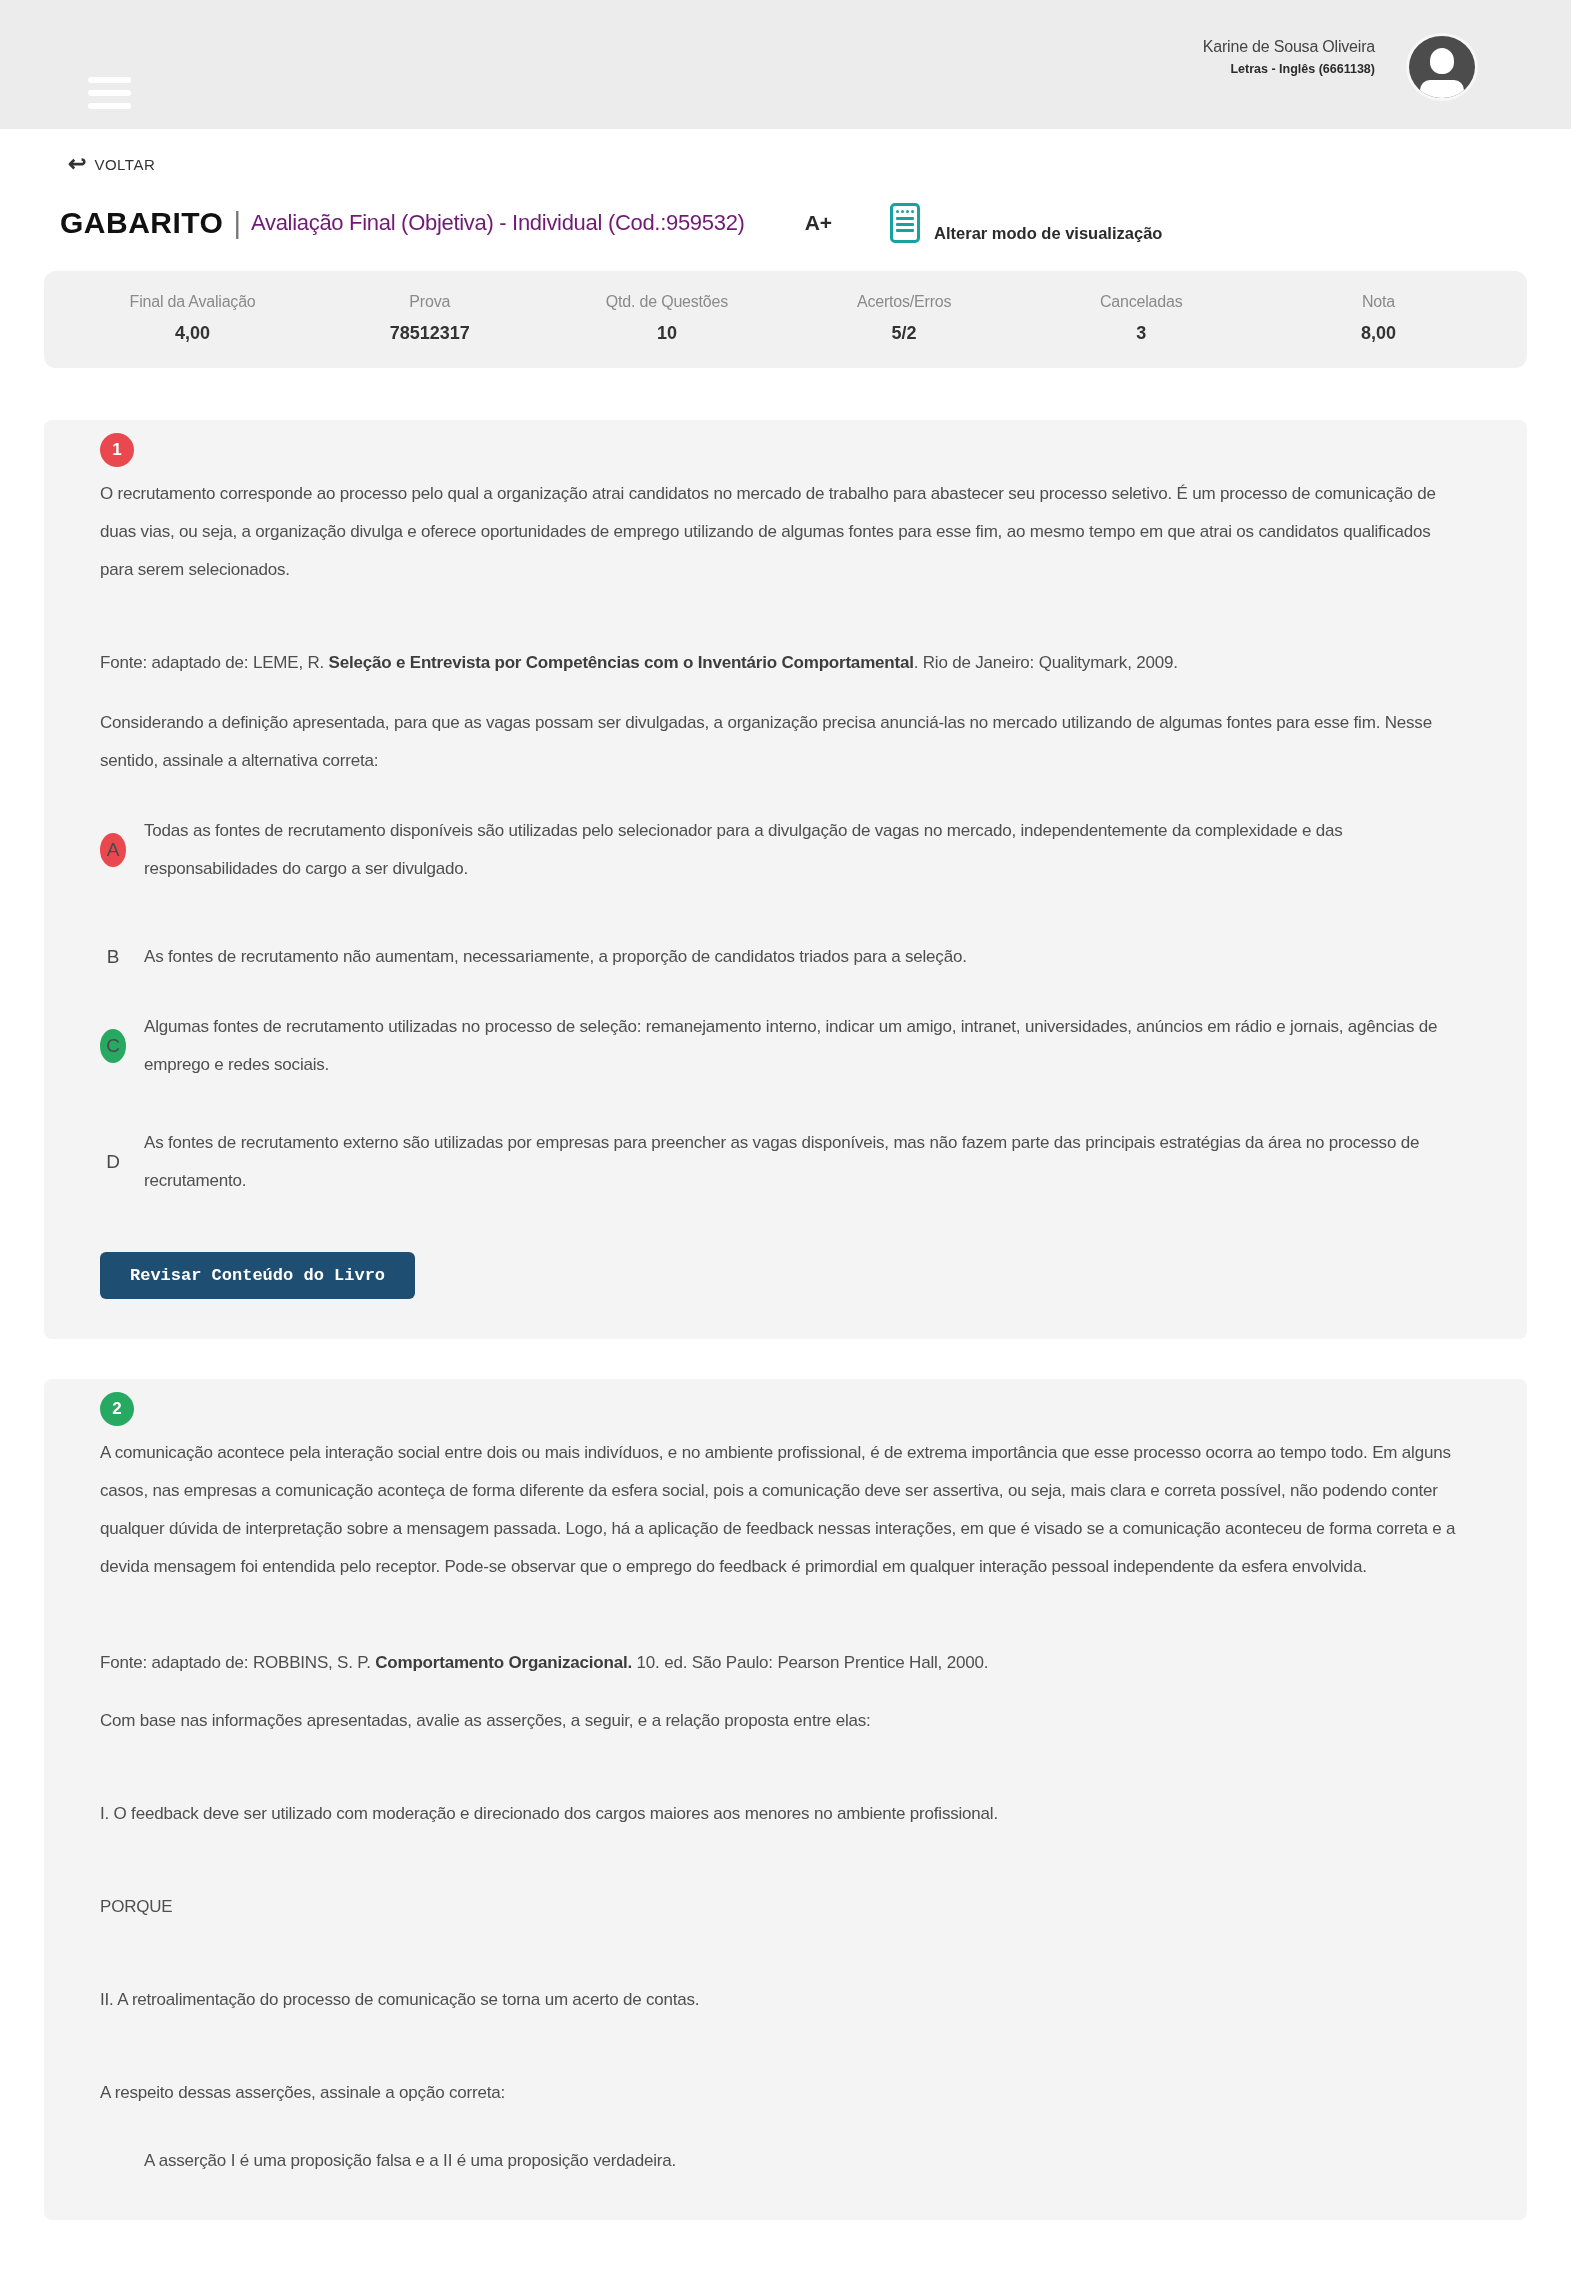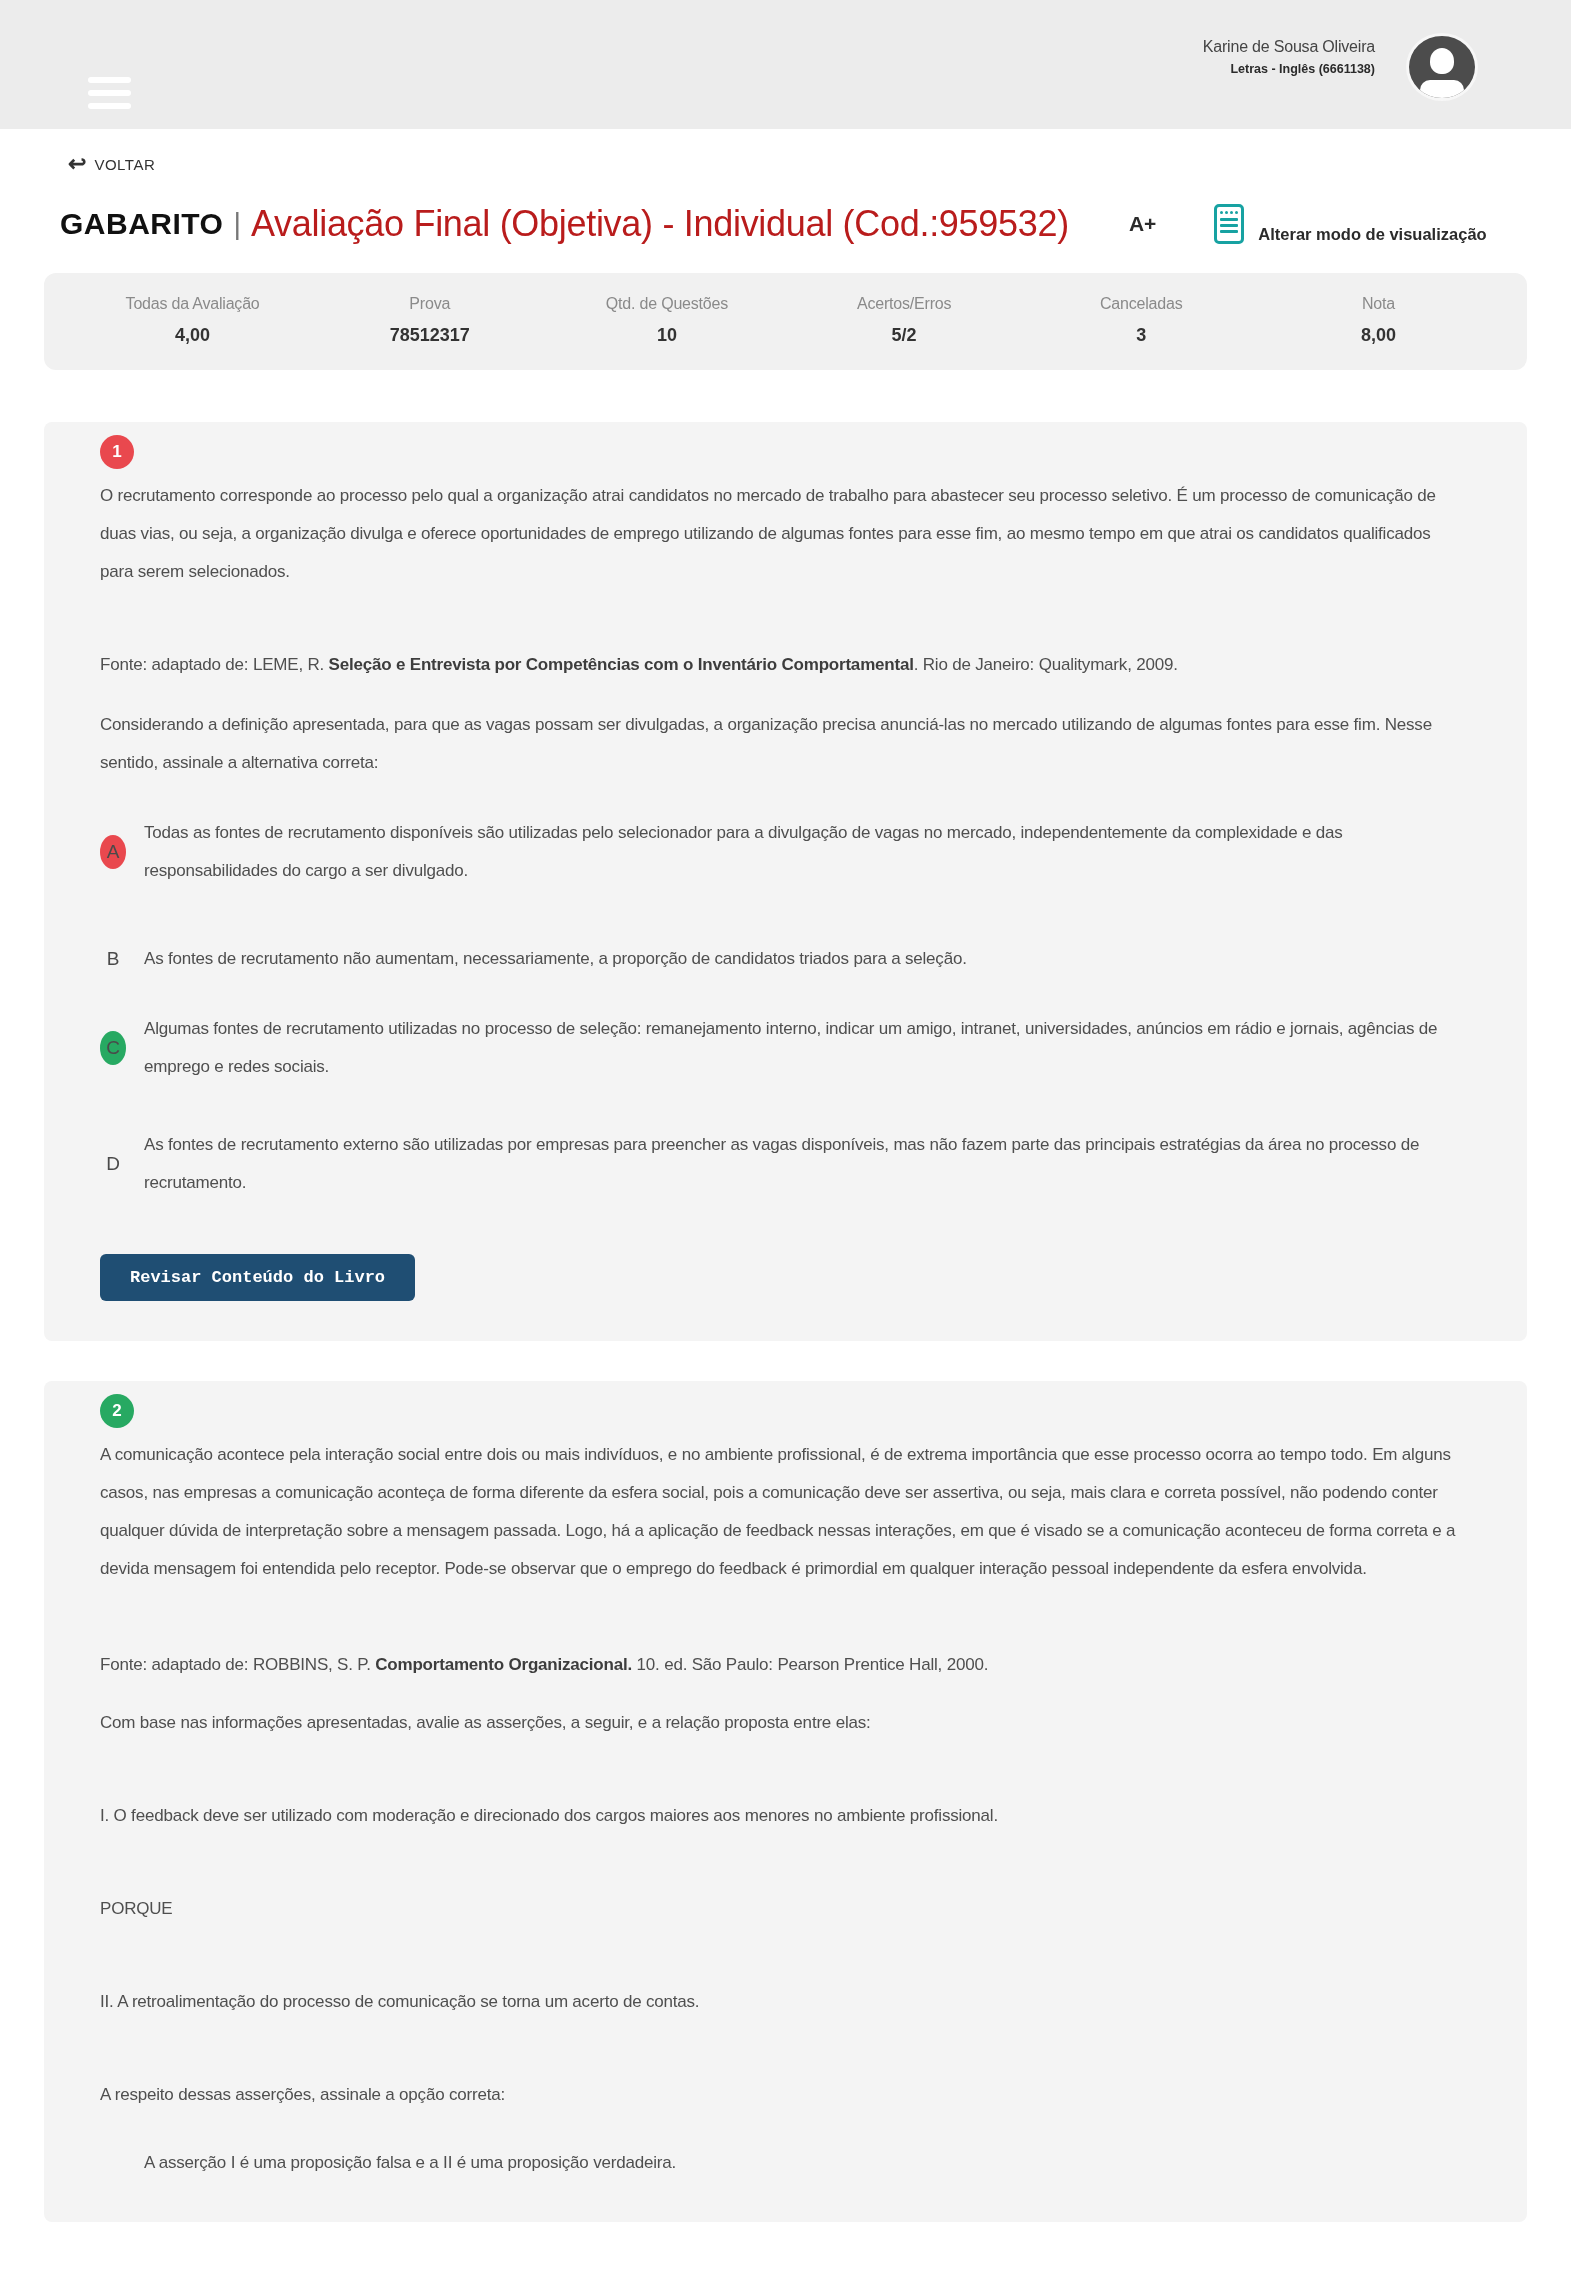--- a/index.html
+++ b/index.html
@@ -24,21 +24,21 @@
   
   .content { padding:0 44px; }
   .back-link { display:flex; align-items:center; gap:8px; margin:24px 0 0 24px;
     color:#333; cursor:pointer; width:max-content; }
   .back-arrow { font-size:22px; font-weight:bold; line-height:1; }
   .back-label { font-size:15px; font-weight:300; letter-spacing:0.5px; }
 
   .title-row { display:flex; align-items:center; margin:28px 0 0 16px; }
   .title-gabarito { font-size:30px; font-weight:900; color:#111; letter-spacing:0.5px; }
   .title-sep { font-size:29px; font-weight:300; color:#777; margin:0 10px; }
-  .title-rest { font-size:36px; font-weight:300; color:#b91c1c; letter-spacing:-0.3px; }
+  .title-rest { font-size:22px; font-weight:300; color:#701a75; letter-spacing:-0.3px; }
   .font-size-btn { font-size:21px; font-weight:bold; color:#2b2b2b; margin-left:60px; cursor:pointer; }
   .view-mode { display:flex; align-items:flex-end; gap:14px; margin-left:58px; cursor:pointer; }
   .vm-icon { width:30px; height:40px; border:3px solid #17a2a2; border-radius:5px;
     padding:4px 3px; display:flex; flex-direction:column; gap:3px; background:#fff; }
   .vm-dots { display:flex; gap:2px; justify-content:center; margin-bottom:1px; }
   .vm-dots i { width:3px; height:3px; border-radius:50%; background:#17a2a2; }
   .vm-icon b { display:block; height:3px; border-radius:1px; background:#17a2a2; }
   .vm-label { font-size:16.5px; font-weight:bold; color:#2b2b2b; }
 
   
@@ -126,21 +126,21 @@
         <b></b>
           <b></b>
           <b></b>
       </span>
       <span class="vm-label">Alterar modo de visualização</span>
     </div>
   </div>
 
   <div class="stats-bar">
     <div class="stat">
-      <div class="s-label">Todas da Avaliação</div>
+      <div class="s-label">Final da Avaliação</div>
       <div class="s-value">4,00</div>
     </div>
     <div class="stat">
       <div class="s-label">Prova</div>
       <div class="s-value">78512317</div>
     </div>
     <div class="stat">
       <div class="s-label">Qtd. de Questões</div>
       <div class="s-value">10</div>
     </div>

